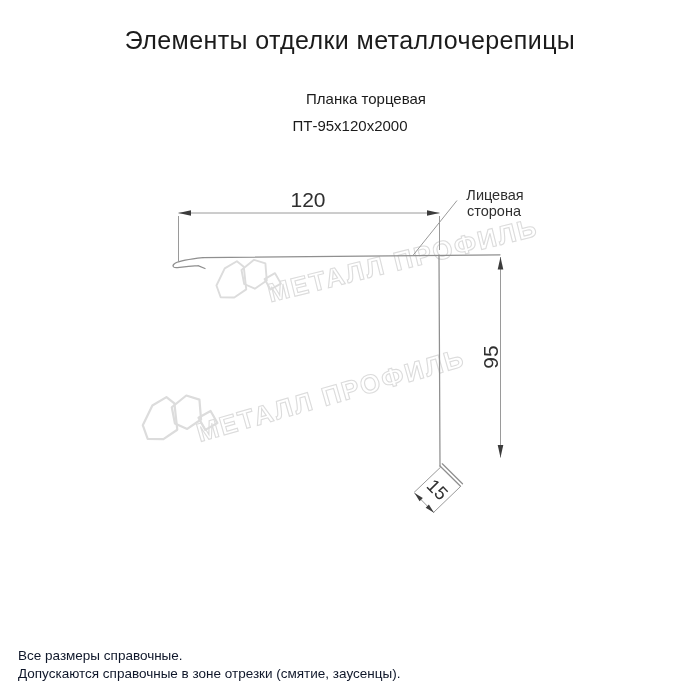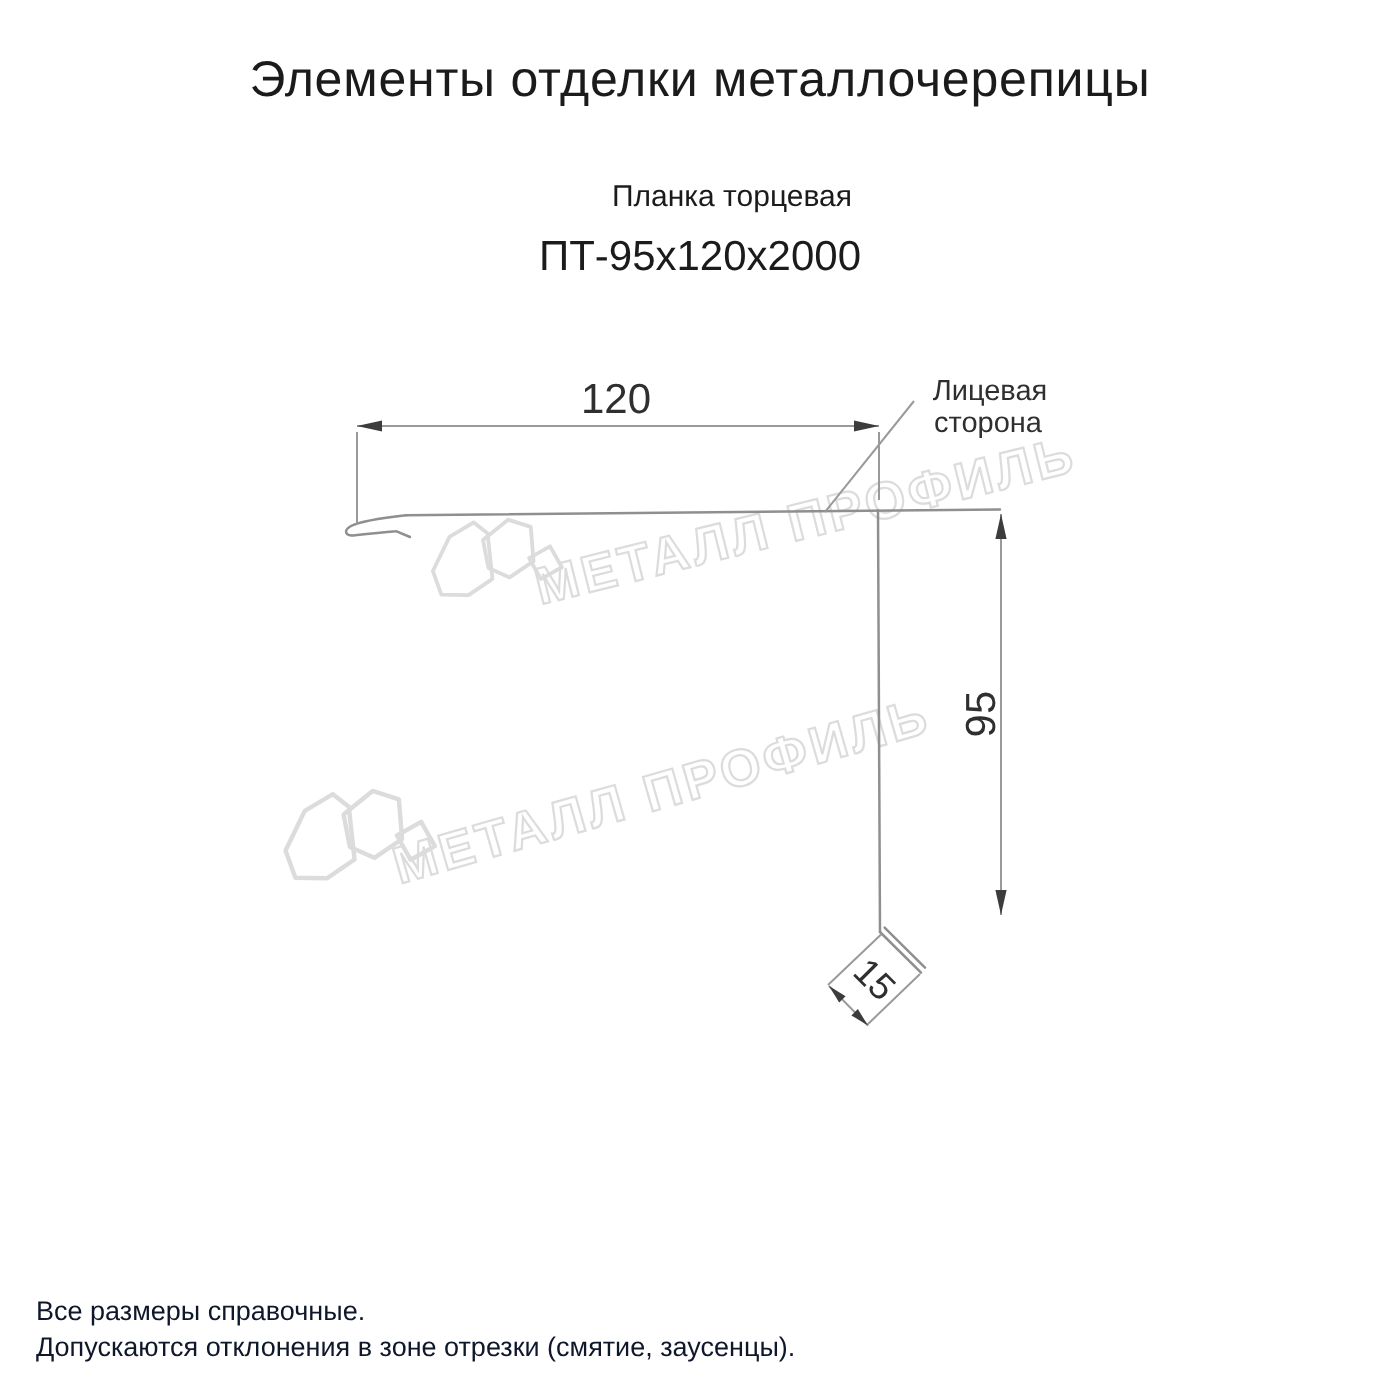--- a/index.html
+++ b/index.html
@@ -3,21 +3,21 @@
 <meta charset="utf-8">
 <style>
   html,body{margin:0;padding:0;background:#ffffff;}
   .page{
     position:relative;width:700px;height:700px;background:#ffffff;
     font-family:"Liberation Sans", sans-serif;overflow:hidden;
   }
   .hdr{position:absolute;left:0;width:700px;text-align:center;color:#1b1b1b;white-space:nowrap;}
   .title{top:26px;font-size:25px;letter-spacing:.4px;}
   .subtitle{top:90px;font-size:15px;margin-left:16px;}
-  .model{top:117px;font-size:21px;}
+  .model{top:117px;font-size:15px;}
   .diagram{position:absolute;left:0;top:0;}
   .footer{
     position:absolute;left:18px;top:647px;font-size:13.5px;line-height:17.5px;
     color:#0f172a;white-space:nowrap;
   }
   
   .profile{stroke:#8f8f8f;stroke-width:1.25;fill:none;stroke-linejoin:round;stroke-linecap:round;}
   .dimline{stroke:#9a9a9a;stroke-width:1;fill:none;}
   .arrow{fill:#3c3c3c;stroke:none;}
   .dimtext{fill:#2f2f2f;font-size:21px;}
@@ -88,16 +88,16 @@
 
     <g>
       <path class="dimline" d="M 412.5,256 L 457,200.5"></path>
       <text class="facelabel" x="495" y="200" text-anchor="middle">Лицевая</text>
       <text class="facelabel" x="494" y="216" text-anchor="middle">сторона</text>
     </g>
   </svg>
 
   <div class="footer">
     <div>Все размеры справочные.</div>
-    <div>Допускаются отклонения в зоне отрезки (смятие, заусенцы).</div>
+    <div>Допускаются справочные в зоне отрезки (смятие, заусенцы).</div>
   </div>
 
 </div>
 
 </body></html>

